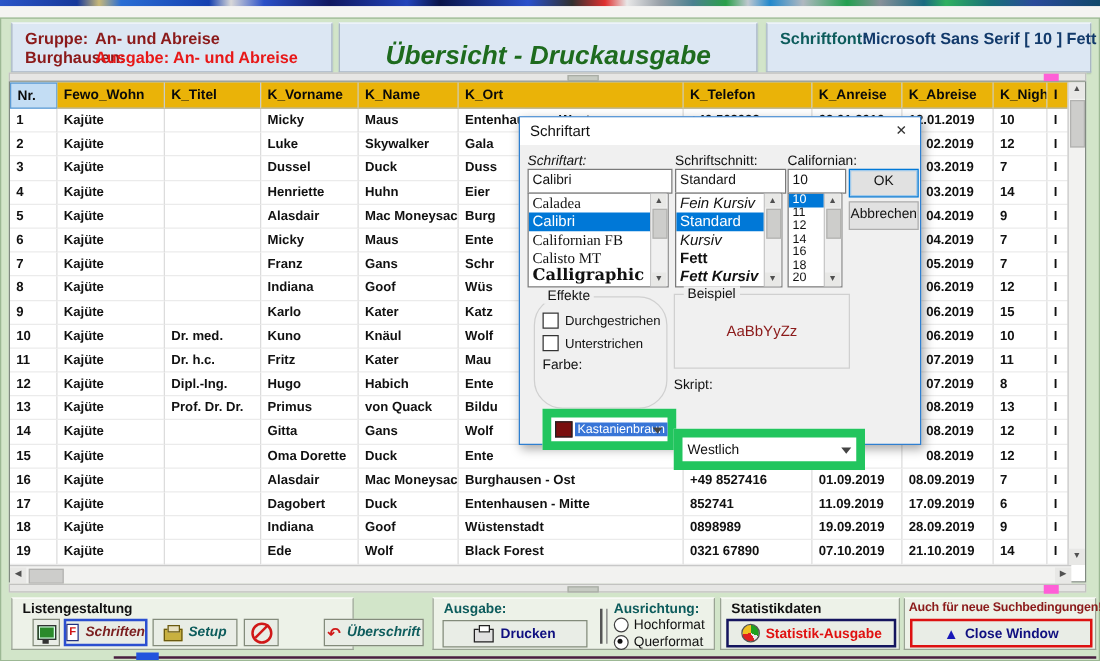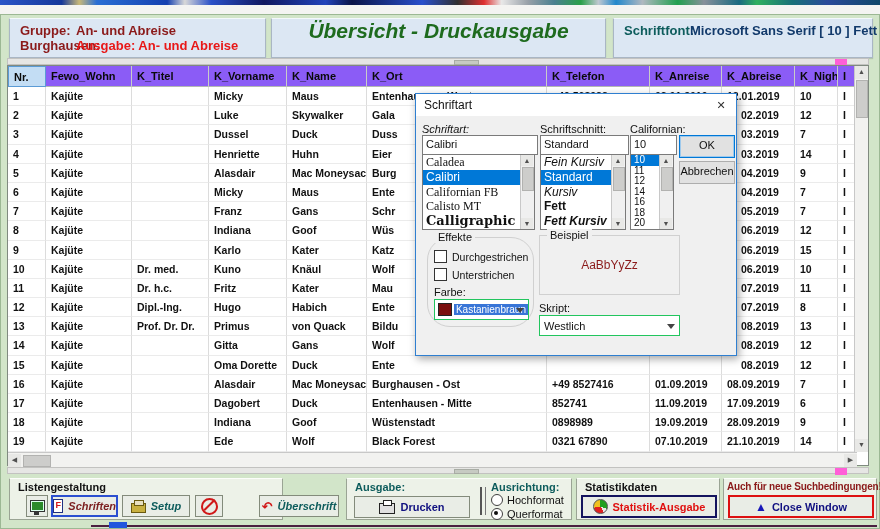--- a/index.html
+++ b/index.html
@@ -9,42 +9,42 @@
   
   .top-strip{left:0;top:0;width:880px;height:5px;
     background:linear-gradient(90deg,#2a55c8 0%,#16389a 7%,#c8b878 9%,#2a6ed4 11%,#1540b0 19%,#d8d8d8 21%,#2a50c8 24%,#101860 30%,#2244bb 37%,#0a1448 40%,#2a50cc 48%,#303030 52%,#e03030 55%,#e8e8e8 57%,#98a0a8 60%,#4a8090 63%,#2aa04a 66%,#c0c8d0 68%,#2288cc 70%,#b0b8c0 73%,#22a050 77%,#88909a 80%,#1a6a80 84%,#30b060 86%,#187078 90%,#2a4a9a 94%,#10486a 100%);}
   .white-strip{left:0;top:5px;width:880px;height:9px;background:#f4f4f2;}
 
   .window{left:0;top:14px;width:880px;height:515px;background:#d2e5c9;border:1px solid #9cb894;}
 
   
   .hpanel{top:3px;height:40px;background:#dce7f3;border:1px solid #a9b6c4;border-top-color:#f4f8fc;box-shadow:0 1px 1px rgba(120,140,120,.35);}
   .hpanel-a{left:8px;width:257px;padding:4px 0 0 10px;}
-  .hpanel-b{left:270px;width:335px;display:flex;align-items:flex-start;justify-content:center;}
+  .hpanel-b{left:270px;width:335px;display:flex;align-items:flex-end;justify-content:center;}
   .hpanel-c{left:612px;width:260px;padding:4px 0 0 10px;}
   .hrow{display:flex;font-size:13px;font-weight:bold;line-height:15px;white-space:nowrap;}
   .hlabel-a{width:56px;color:#8b1a1a;}
   .hvalue-maroon{color:#8b1a1a;}
   .hvalue-red{color:#e81818;}
   .hlabel-c{width:66px;color:#0d5c5c;}
   .hvalue-navy{color:#123a6b;}
   .main-title{font-size:21px;font-weight:bold;font-style:italic;color:#1e6b1e;white-space:nowrap;}
 
   
   .splitter{left:6px;width:862px;height:7px;background:#e6e6e4;border:1px solid #c2c2c0;}
   .split-top{top:43px;}   
   .split-bottom{top:452px;}
   .split-thumb{top:1px;left:446px;width:25px;height:5px;background:#c6cac2;border:1px solid #a8aca4;}
   .split-pink{top:0;left:827px;width:12px;height:7px;background:#ff5fd7;}
 
   
   .tablebox{left:6px;top:50px;width:862px;height:401px;background:#ffffff;border:1px solid #808a80;}
   .thead,.trow{display:grid;grid-template-columns:38px 86px 77px 78px 80px 180px 103px 72px 73px 43px 19px;}
   .thead{height:21px;}
-  .thead .tcell{line-height:20px;font-size:11px;font-weight:bold;background:#8b5cf6;border-bottom:1px solid #b4b8b4;border-right:1px solid #c8ccc8;color:#0a0a0a;}
+  .thead .tcell{line-height:20px;font-size:11px;font-weight:bold;background:#eab308;border-bottom:1px solid #b4b8b4;border-right:1px solid #c8ccc8;color:#0a0a0a;}
   .thead .tcell.c0{background:#c3ddf4;border:1px solid #5b9bd5;}
   .tbody{position:absolute;left:0;top:21px;width:849px;height:365px;overflow:hidden;}
   .trow{height:19.2px;}
   .tcell{padding-left:5px;overflow:hidden;white-space:nowrap;box-sizing:border-box;}
   .trow .tcell{font-size:10.5px;font-weight:bold;line-height:19px;color:#111;border-right:1px solid #dcdcdc;border-bottom:1px solid #ebebeb;}
   .tcell.frag{padding-left:19px;}
 
   
   .vscroll{position:absolute;right:0;top:0;width:13px;height:386px;background:#f2f2f0;border-left:1px solid #c8c8c8;}
   .hscroll{position:absolute;left:0;top:386px;width:849px;height:14px;background:#f2f2f0;border-top:1px solid #c8c8c8;}
@@ -77,21 +77,21 @@
   .ls-up{left:0;top:0;width:12px;height:11px;}
   .ls-down{left:0;bottom:0;width:12px;height:11px;}
   .ls-thumb{left:1px;top:12px;width:10px;height:22px;}
   .dlg-btn{position:absolute;width:54px;height:21px;background:#e1e1e1;border:1px solid #adadad;font-size:11px;text-align:center;line-height:19px;color:#111;}
   .dlg-btn.default{border:1px solid #0078d7;box-shadow:inset 0 0 0 1px #9ec9ec;}
   .groupbox{position:absolute;border:1px solid #d0d0d0;}
   .group-label{position:absolute;top:-7px;left:7px;background:#f0f0f0;padding:0 3px;font-size:11px;color:#111;}
   .chk-row{position:absolute;display:flex;align-items:center;gap:5px;}
   .chk-box{width:11px;height:11px;background:#fff;border:1px solid #333;}
   .chk-label{font-size:10.5px;color:#111;}
-  .combo{position:absolute;background:#fff;border:1px solid #22c55e;display:flex;align-items:center;}
+  .combo{position:absolute;background:#fff;border:7px solid #22c55e;display:flex;align-items:center;margin-top:28px;}
   .swatch{width:20px;height:11px;margin-left:3px;border:1px solid #222;}
   .combo-sel-text{font-size:10px;background:#3875d7;color:#fff;padding:0 2px;margin-left:2px;white-space:nowrap;}
   .combo-text{font-size:11px;color:#111;margin-left:4px;}
   .chev{position:absolute;right:4px;top:50%;margin-top:-2px;width:0;height:0;border-left:4px solid transparent;border-right:4px solid transparent;border-top:5px solid #444;}
   .sample-text{position:absolute;width:100%;text-align:center;top:22px;font-size:12px;color:#8b1a1a;}
 
   
   .fpanel{top:463px;height:42px;background:#edf2e8;border:1px solid #9aa494;border-top-color:#fbfdfa;}
   .fp1{left:8px;width:274px;}
   .fp2{left:345px;width:226px;}

